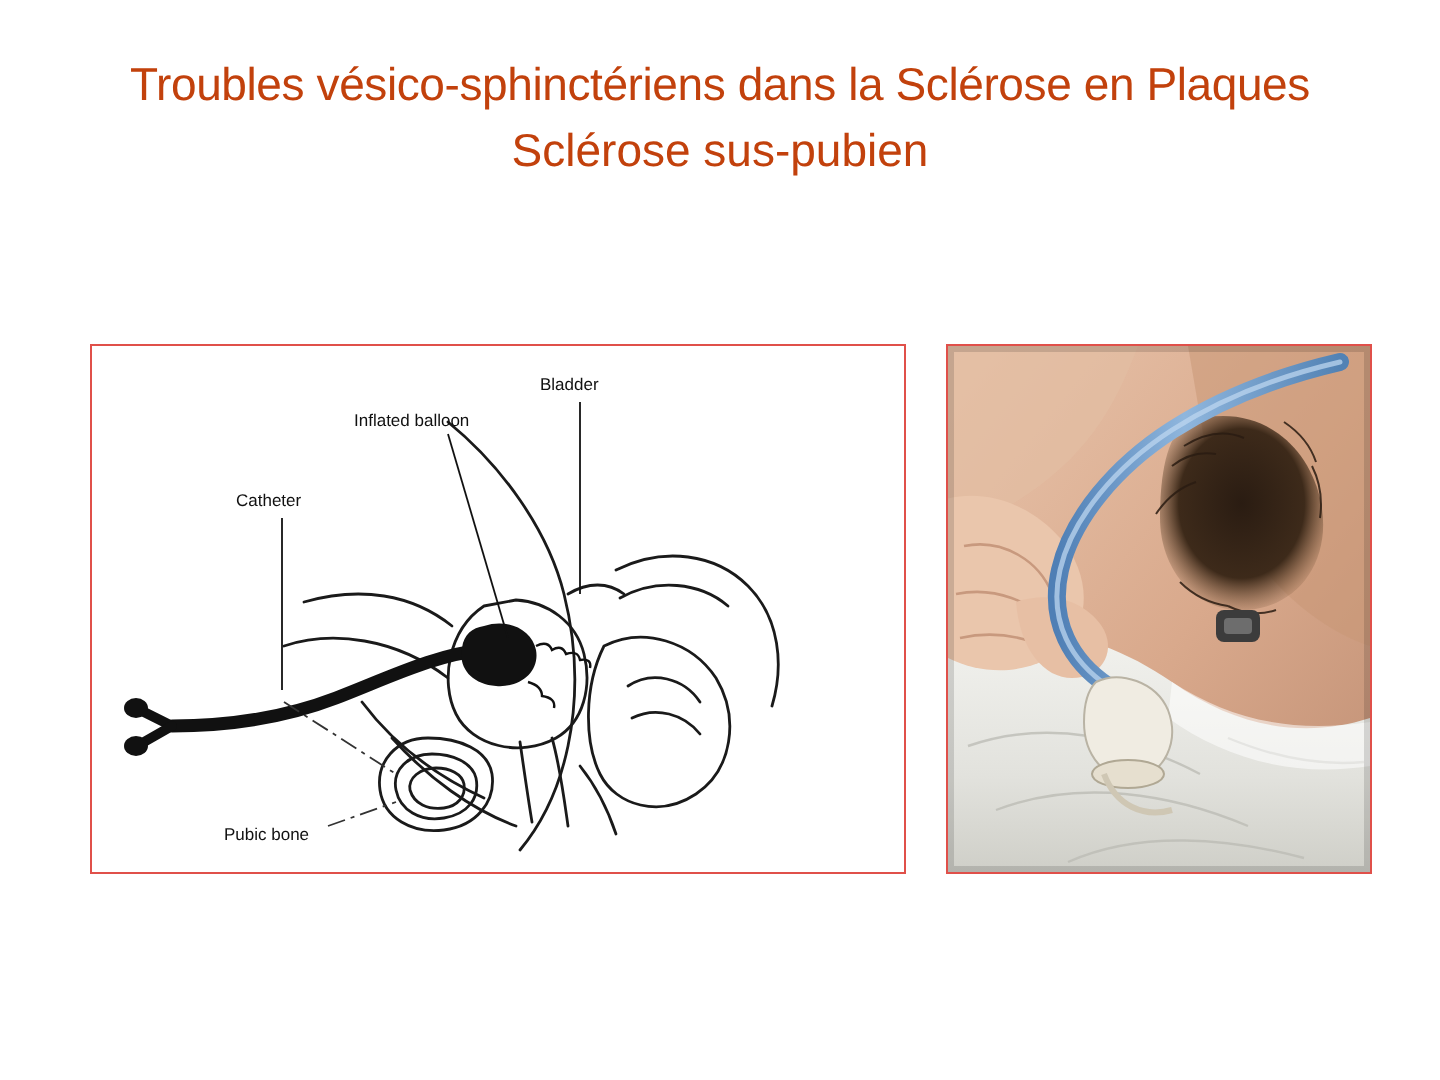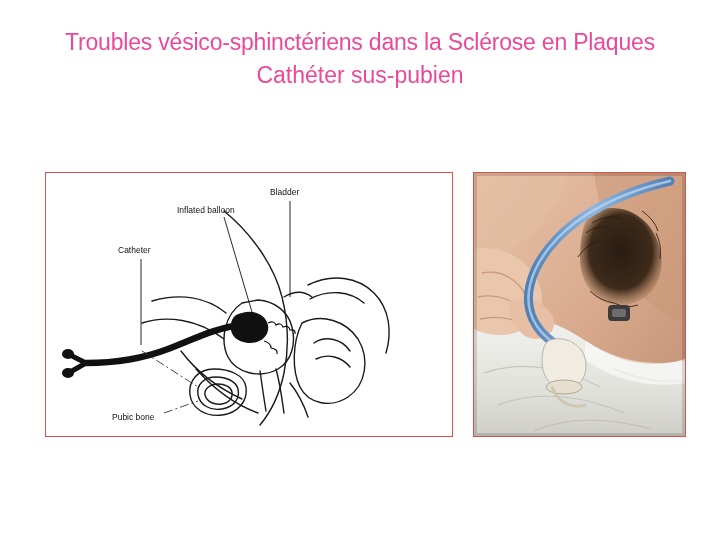--- a/index.html
+++ b/index.html
@@ -17,21 +17,21 @@
   .slide {
     position: absolute;
     inset: 0;
   }
   .title-block {
     position: absolute;
     top: 26px;
     left: 0;
     width: 720px;
     text-align: center;
-    color: #ec4899;
+    color: #c2410c;
     font-size: 23px;
     line-height: 33px;
     font-weight: 400;
   }
   .title-line {
     display: block;
     white-space: nowrap;
   }
   .title-line.l1 { letter-spacing: -0.2px; }
 
@@ -62,21 +62,21 @@
   }
   .fig-right svg { display:block; }
 </style>
 </head>
 <body>
 
 <div class="slide">
 
   <div class="title-block">
     <span class="title-line l1">Troubles vésico-sphinctériens dans la Sclérose en Plaques</span>
-    <span class="title-line l2">Cathéter sus-pubien</span>
+    <span class="title-line l2">Sclérose sus-pubien</span>
   </div>
 
   <div class="fig-left">
     <svg width="406" height="263" viewBox="0 0 406 263" xmlns="http://www.w3.org/2000/svg">
       <rect x="0" y="0" width="406" height="263" fill="#ffffff"></rect>
 
       <g fill="none" stroke="#1a1a1a" stroke-width="1.4" stroke-linecap="round" stroke-linejoin="round">
 
         <path d="M178 38 C 205 60, 228 92, 236 124 C 243 152, 243 176, 238 200 C 233 224, 224 240, 214 252"></path>
 

